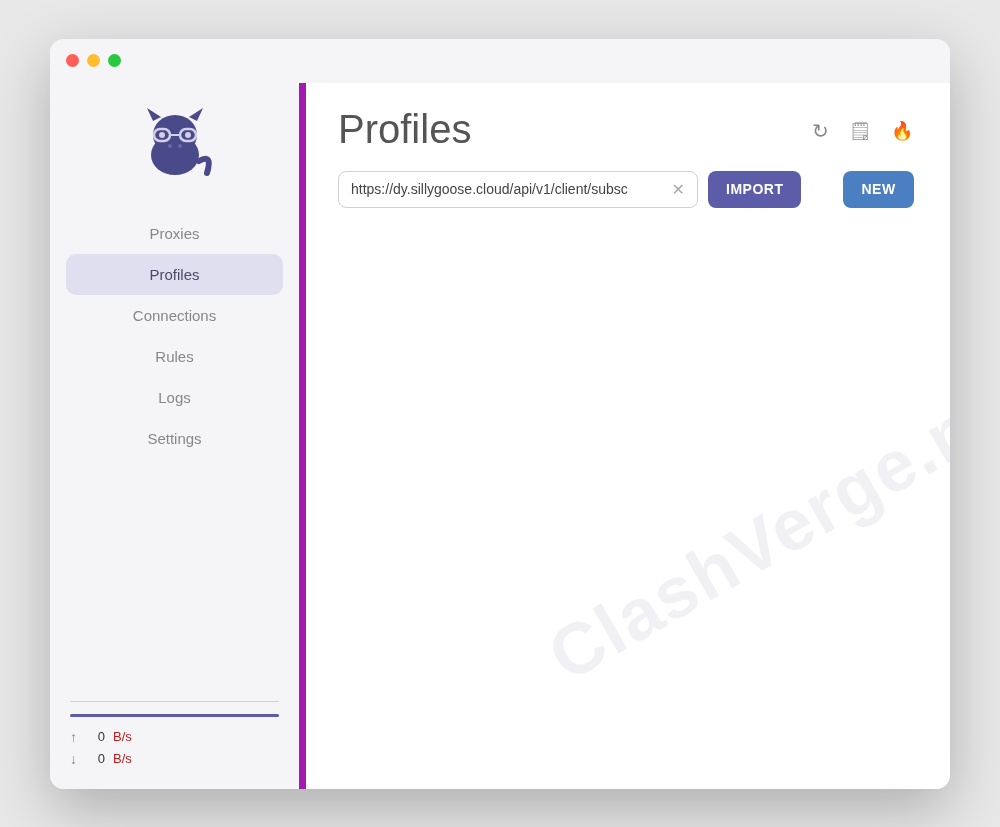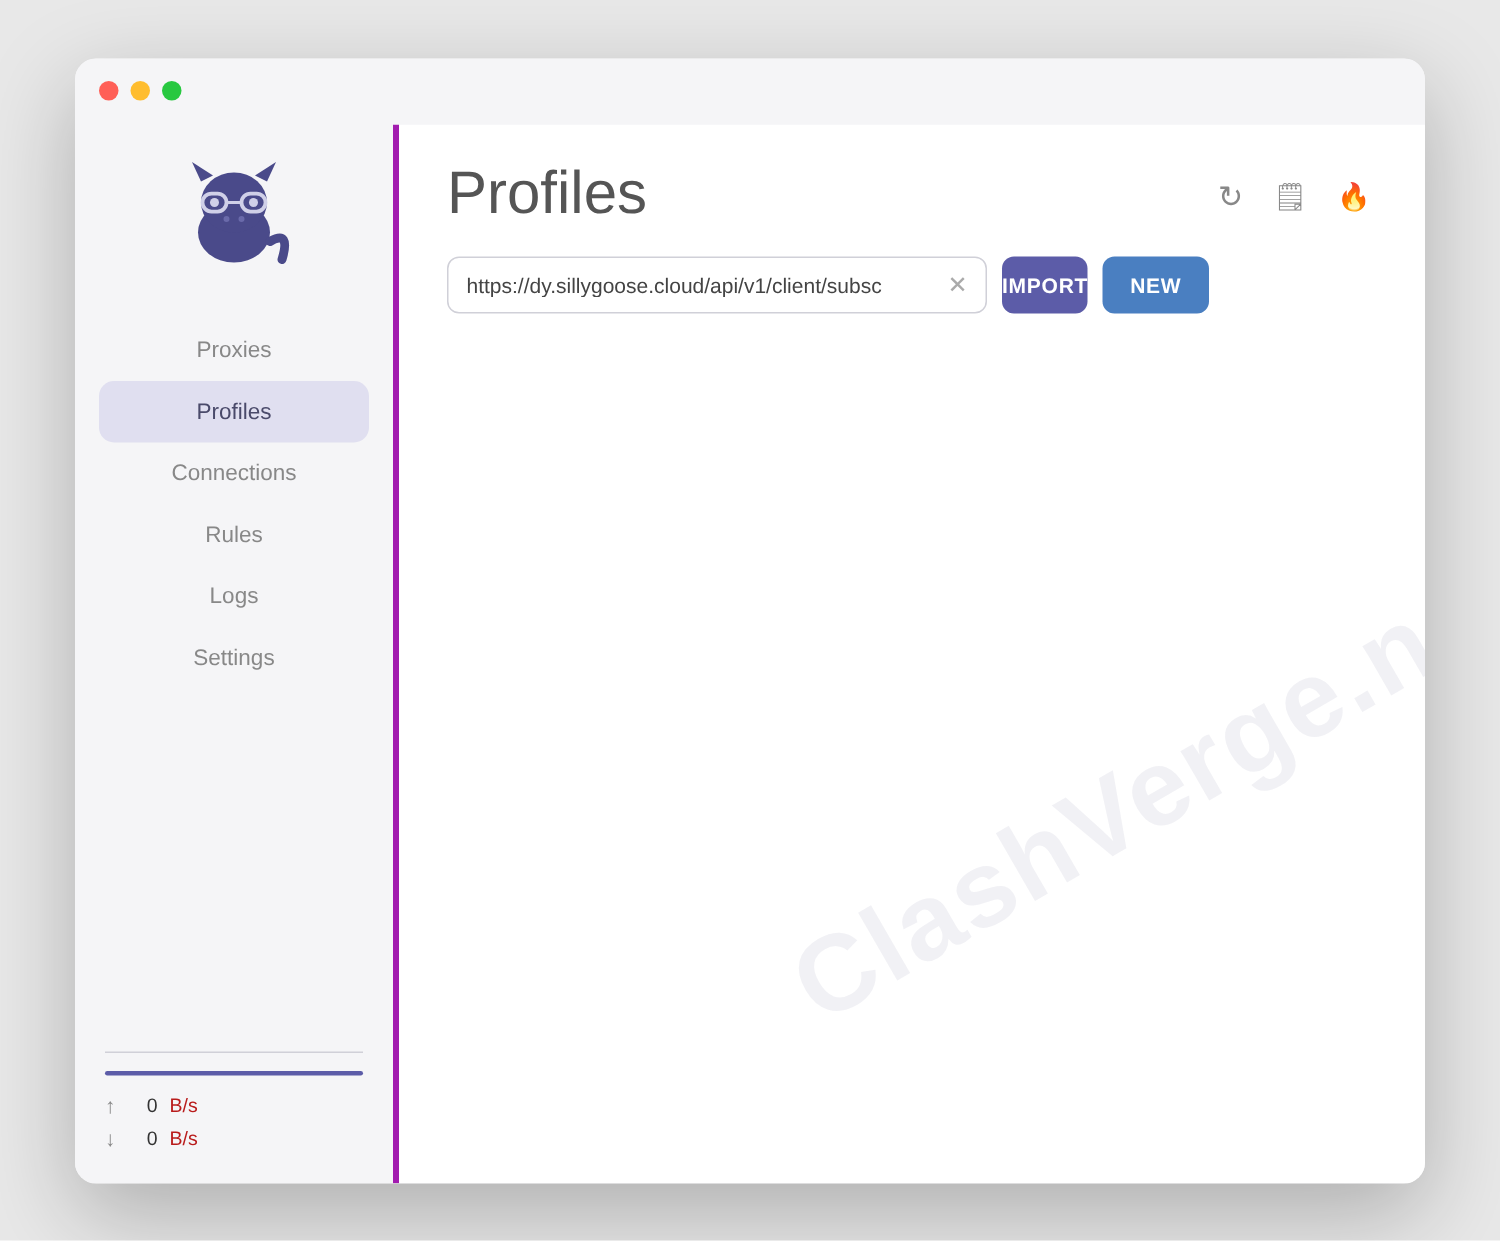--- a/index.html
+++ b/index.html
@@ -50,27 +50,27 @@
     .tl-green { background: #28c840; }
 
     .app-body {
       display: flex;
       flex: 1;
       overflow: hidden;
     }
 
     
     .sidebar {
-      width: 216px;
+      width: 256px;
       background: #f5f5f7;
       display: flex;
       flex-direction: column;
       padding: 0;
       flex-shrink: 0;
-      border-right: 4px solid #a21caf;
+      border-right: 7px solid #a21caf;
     }
 
     .logo-area {
       display: flex;
       align-items: center;
       justify-content: center;
       padding: 20px 0 30px;
     }
 
     .cat-logo {
@@ -224,37 +224,38 @@
       padding: 0;
       display: flex;
       align-items: center;
     }
 
     .import-btn {
       background: #5c5ca8;
       color: #fff;
       border: none;
       border-radius: 8px;
-      padding: 9px 0;
+      padding: 9px 18px;
       font-size: 14px;
       font-weight: 600;
       cursor: pointer;
       letter-spacing: 0.5px;
     }
 
     .new-btn {
       background: #4a7fc1;
       color: #fff;
       border: none;
       border-radius: 8px;
       padding: 9px 18px;
       font-size: 14px;
       font-weight: 600;
       cursor: pointer;
       letter-spacing: 0.5px;
+      margin-left: 32px;
     }
 
     
     .watermark {
       position: absolute;
       top: 50%;
       left: 50%;
       transform: translate(-20%, -30%) rotate(-30deg);
       font-size: 72px;
       font-weight: 700;

